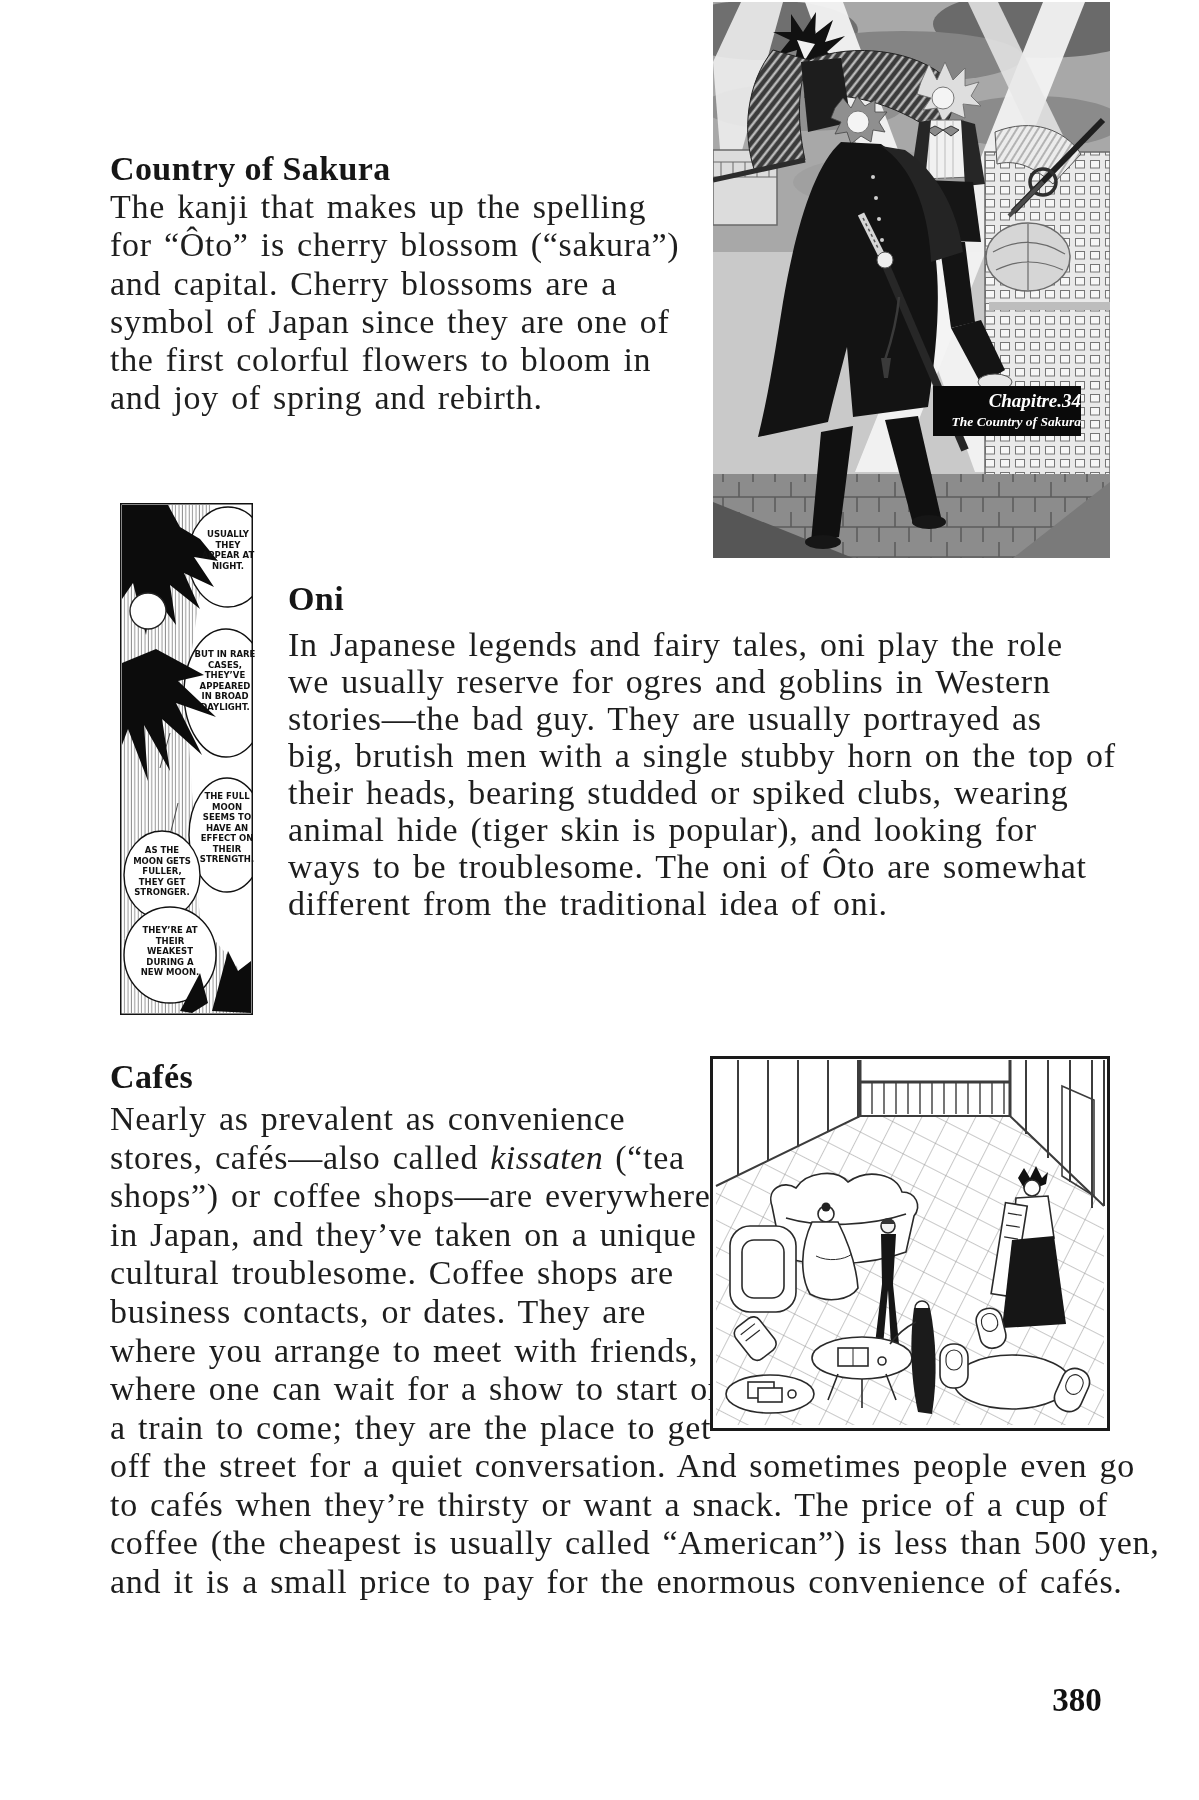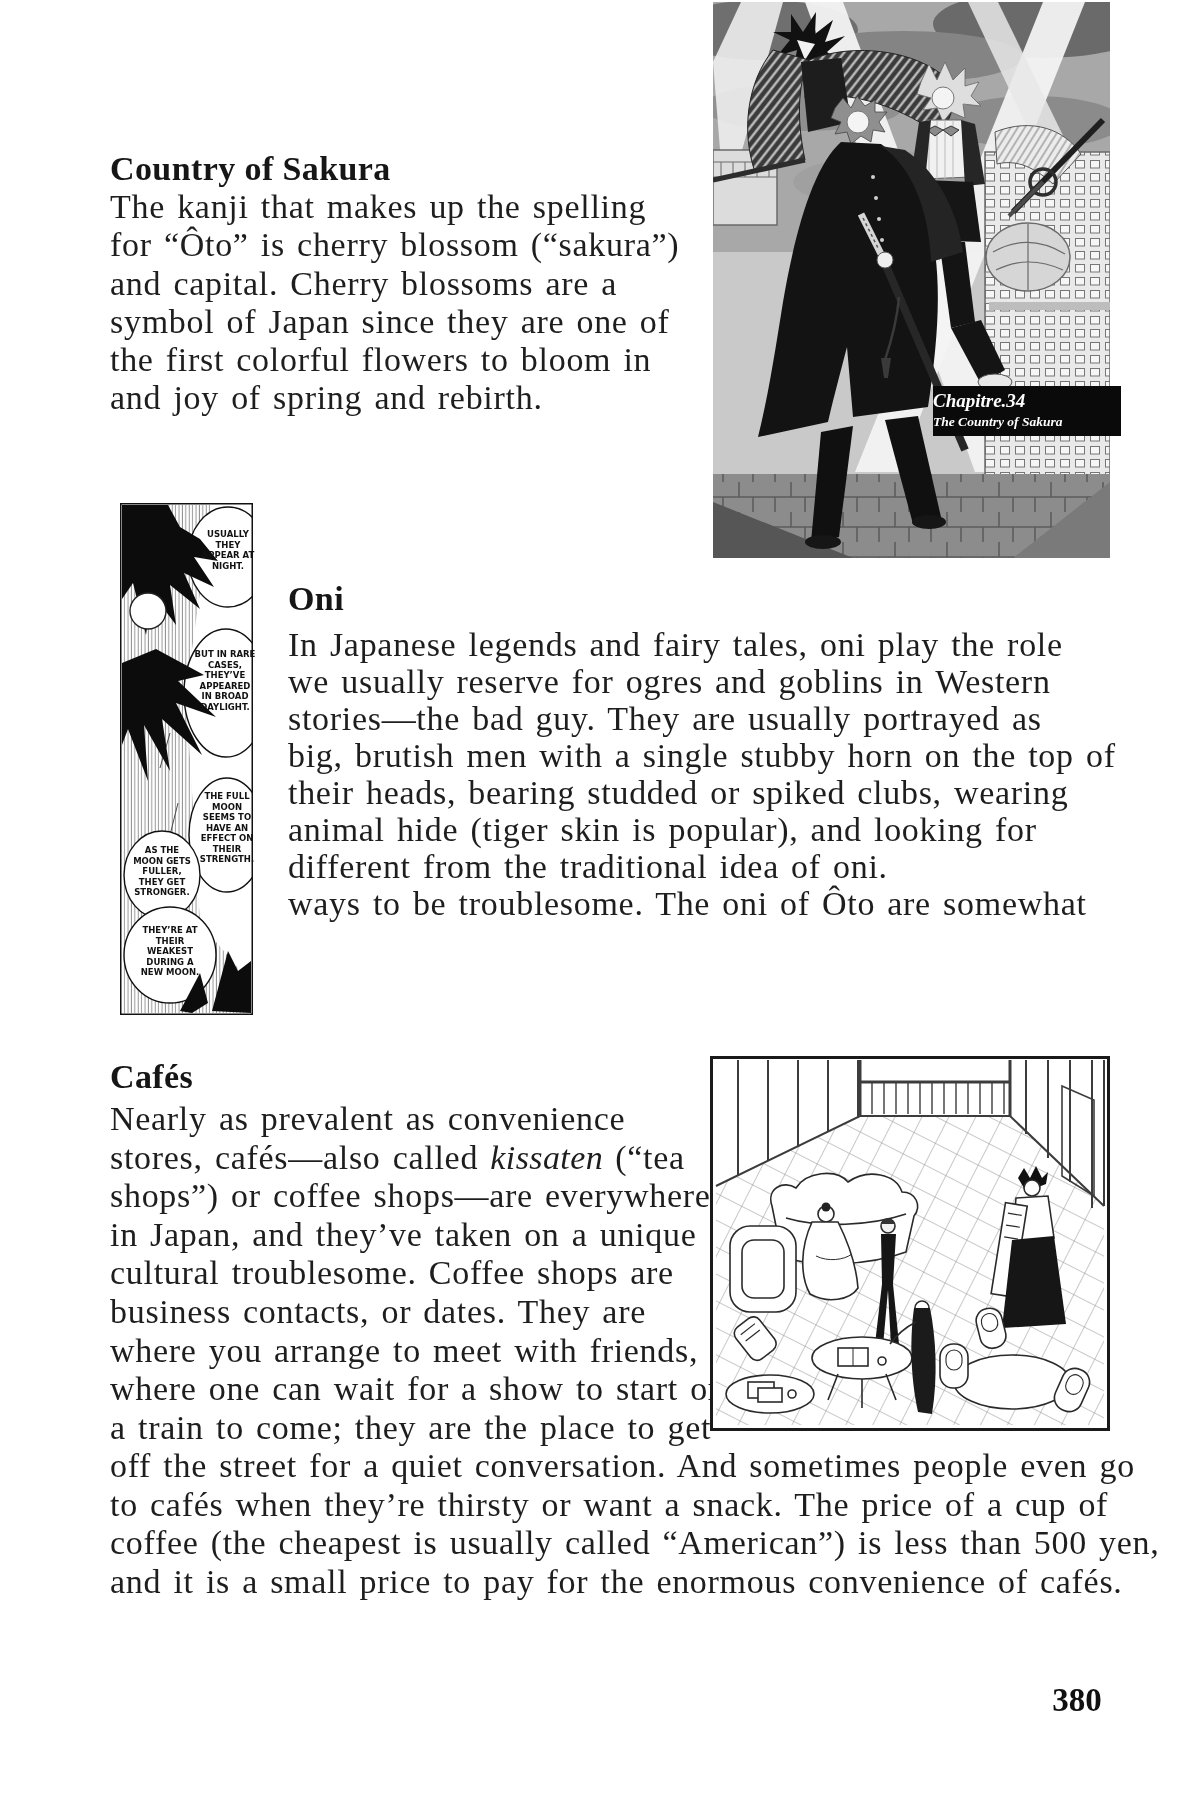--- a/index.html
+++ b/index.html
@@ -14,22 +14,22 @@
   }
   .body-col{font-size:34px;letter-spacing:0.7px;word-spacing:3px;color:#1e1e1e;}
   .body-col .tl{white-space:nowrap;}
   .lh-a .tl{line-height:38.3px;height:38.3px;}
   .lh-b .tl{line-height:37px;height:37px;}
   .lh-c .tl{line-height:38.6px;height:38.6px;}
   .tl em{font-style:italic;letter-spacing:0.4px;}
   
   .illus-top{left:713px;top:2px;width:397px;height:556px;}
   .plate{
-    position:absolute;left:220px;top:384px;width:188px;height:50px;
-    background:#0a0a0a;color:#ffffff;text-align:left;
+    position:absolute;left:220px;top:384px;width:148px;height:50px;
+    background:#0a0a0a;color:#ffffff;text-align:right;
     font-family:"Liberation Serif",serif;font-style:italic;font-weight:700;
   }
   .plate .l1{font-size:19px;line-height:24px;margin-top:3px;}
   .plate .l2{font-size:13.5px;line-height:17px;}
   
   .illus-oni{left:120px;top:503px;width:133px;height:464px;}
   .bubble{
     position:absolute;font-family:"DejaVu Sans",sans-serif;font-weight:700;
     font-size:8.5px;line-height:10.5px;text-align:center;color:#111;
   }
@@ -209,22 +209,22 @@
   </div>
 
   <div class="abs h1 oni-h">Oni</div>
   <div class="abs body-col lh-b oni-b">
     <div class="tl">In Japanese legends and fairy tales, oni play the role</div>
     <div class="tl">we usually reserve for ogres and goblins in Western</div>
     <div class="tl">stories—the bad guy. They are usually portrayed as</div>
     <div class="tl">big, brutish men with a single stubby horn on the top of</div>
     <div class="tl">their heads, bearing studded or spiked clubs, wearing</div>
     <div class="tl">animal hide (tiger skin is popular), and looking for</div>
+    <div class="tl">ways to be troublesome. The oni of Ôto are somewhat</div>
     <div class="tl">different from the traditional idea of oni.</div>
-    <div class="tl">ways to be troublesome. The oni of Ôto are somewhat</div>
   </div>
 
   <div class="abs h1 cafes-h">Cafés</div>
   <div class="abs body-col lh-c cafes-b">
     <div class="tl">Nearly as prevalent as convenience</div>
     <div class="tl"><span>stores, cafés—also called </span><em>kissaten</em><span> (“tea</span></div>
     <div class="tl">shops”) or coffee shops—are everywhere</div>
     <div class="tl">in Japan, and they’ve taken on a unique</div>
     <div class="tl">cultural troublesome. Coffee shops are</div>
     <div class="tl">business contacts, or dates. They are</div>

